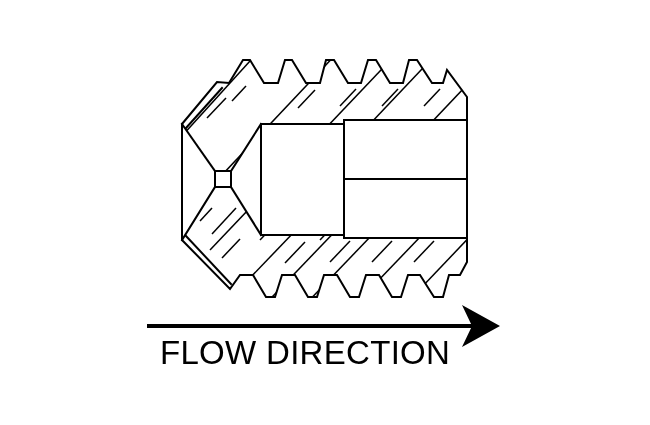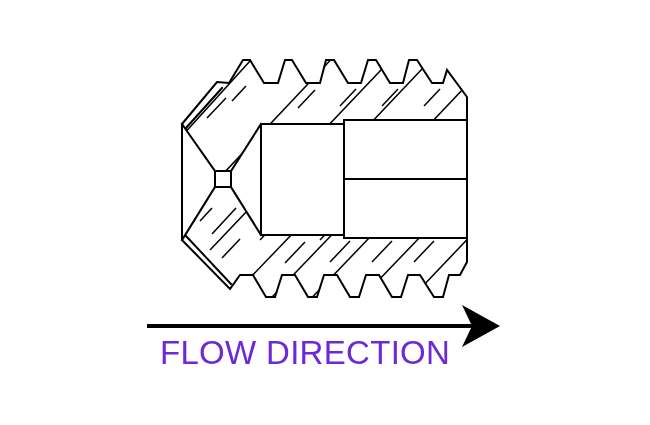--- a/index.html
+++ b/index.html
@@ -4,21 +4,21 @@
   <style>
     html, body { margin: 0; padding: 0; background: #ffffff; }
     body { width: 650px; height: 425px; overflow: hidden; position: relative; }
     #stage { position: absolute; left: 0; top: 0; width: 650px; height: 425px; }
     .ln { fill: none; stroke: #000; stroke-width: 2; stroke-linejoin: miter; stroke-linecap: square; }
     .hatch { fill: none; stroke: #000; stroke-width: 1.5; }
     .dash { fill: none; stroke: #000; stroke-width: 1.5; }
     .label {
       position: absolute; left: 160px; top: 336px;
       font-family: "Liberation Sans", sans-serif;
-      font-size: 33px; color: #6d28d9; letter-spacing: 0.3px;
+      font-size: 33px; color: #000000; letter-spacing: 0.3px;
       white-space: nowrap; line-height: 1;
     }
   </style>
 </head>
 <body>
 
 <svg id="stage" viewBox="0 0 650 425" xmlns="http://www.w3.org/2000/svg">
   <defs>
     <clipPath id="bodyClip">
       <polygon points="182,124 217,82 229,83 243,60 250,60 264,83 278,83 285,60 292,60 306,83 320,83 326,60 334,60 348,83 361,83 368,60 376,60 390,83 403,83 409,60 417,60 432,83 443,83 447,70 467,97 467,262 460,275 449,275 443,297 434,297 420,275 408,275 401,297 392,297 379,275 366,275 359,297 350,297 337,275 324,275 317,297 308,297 295,275 282,275 275,297 266,297 253,275 240,275 230,289 182,240"></polygon>

